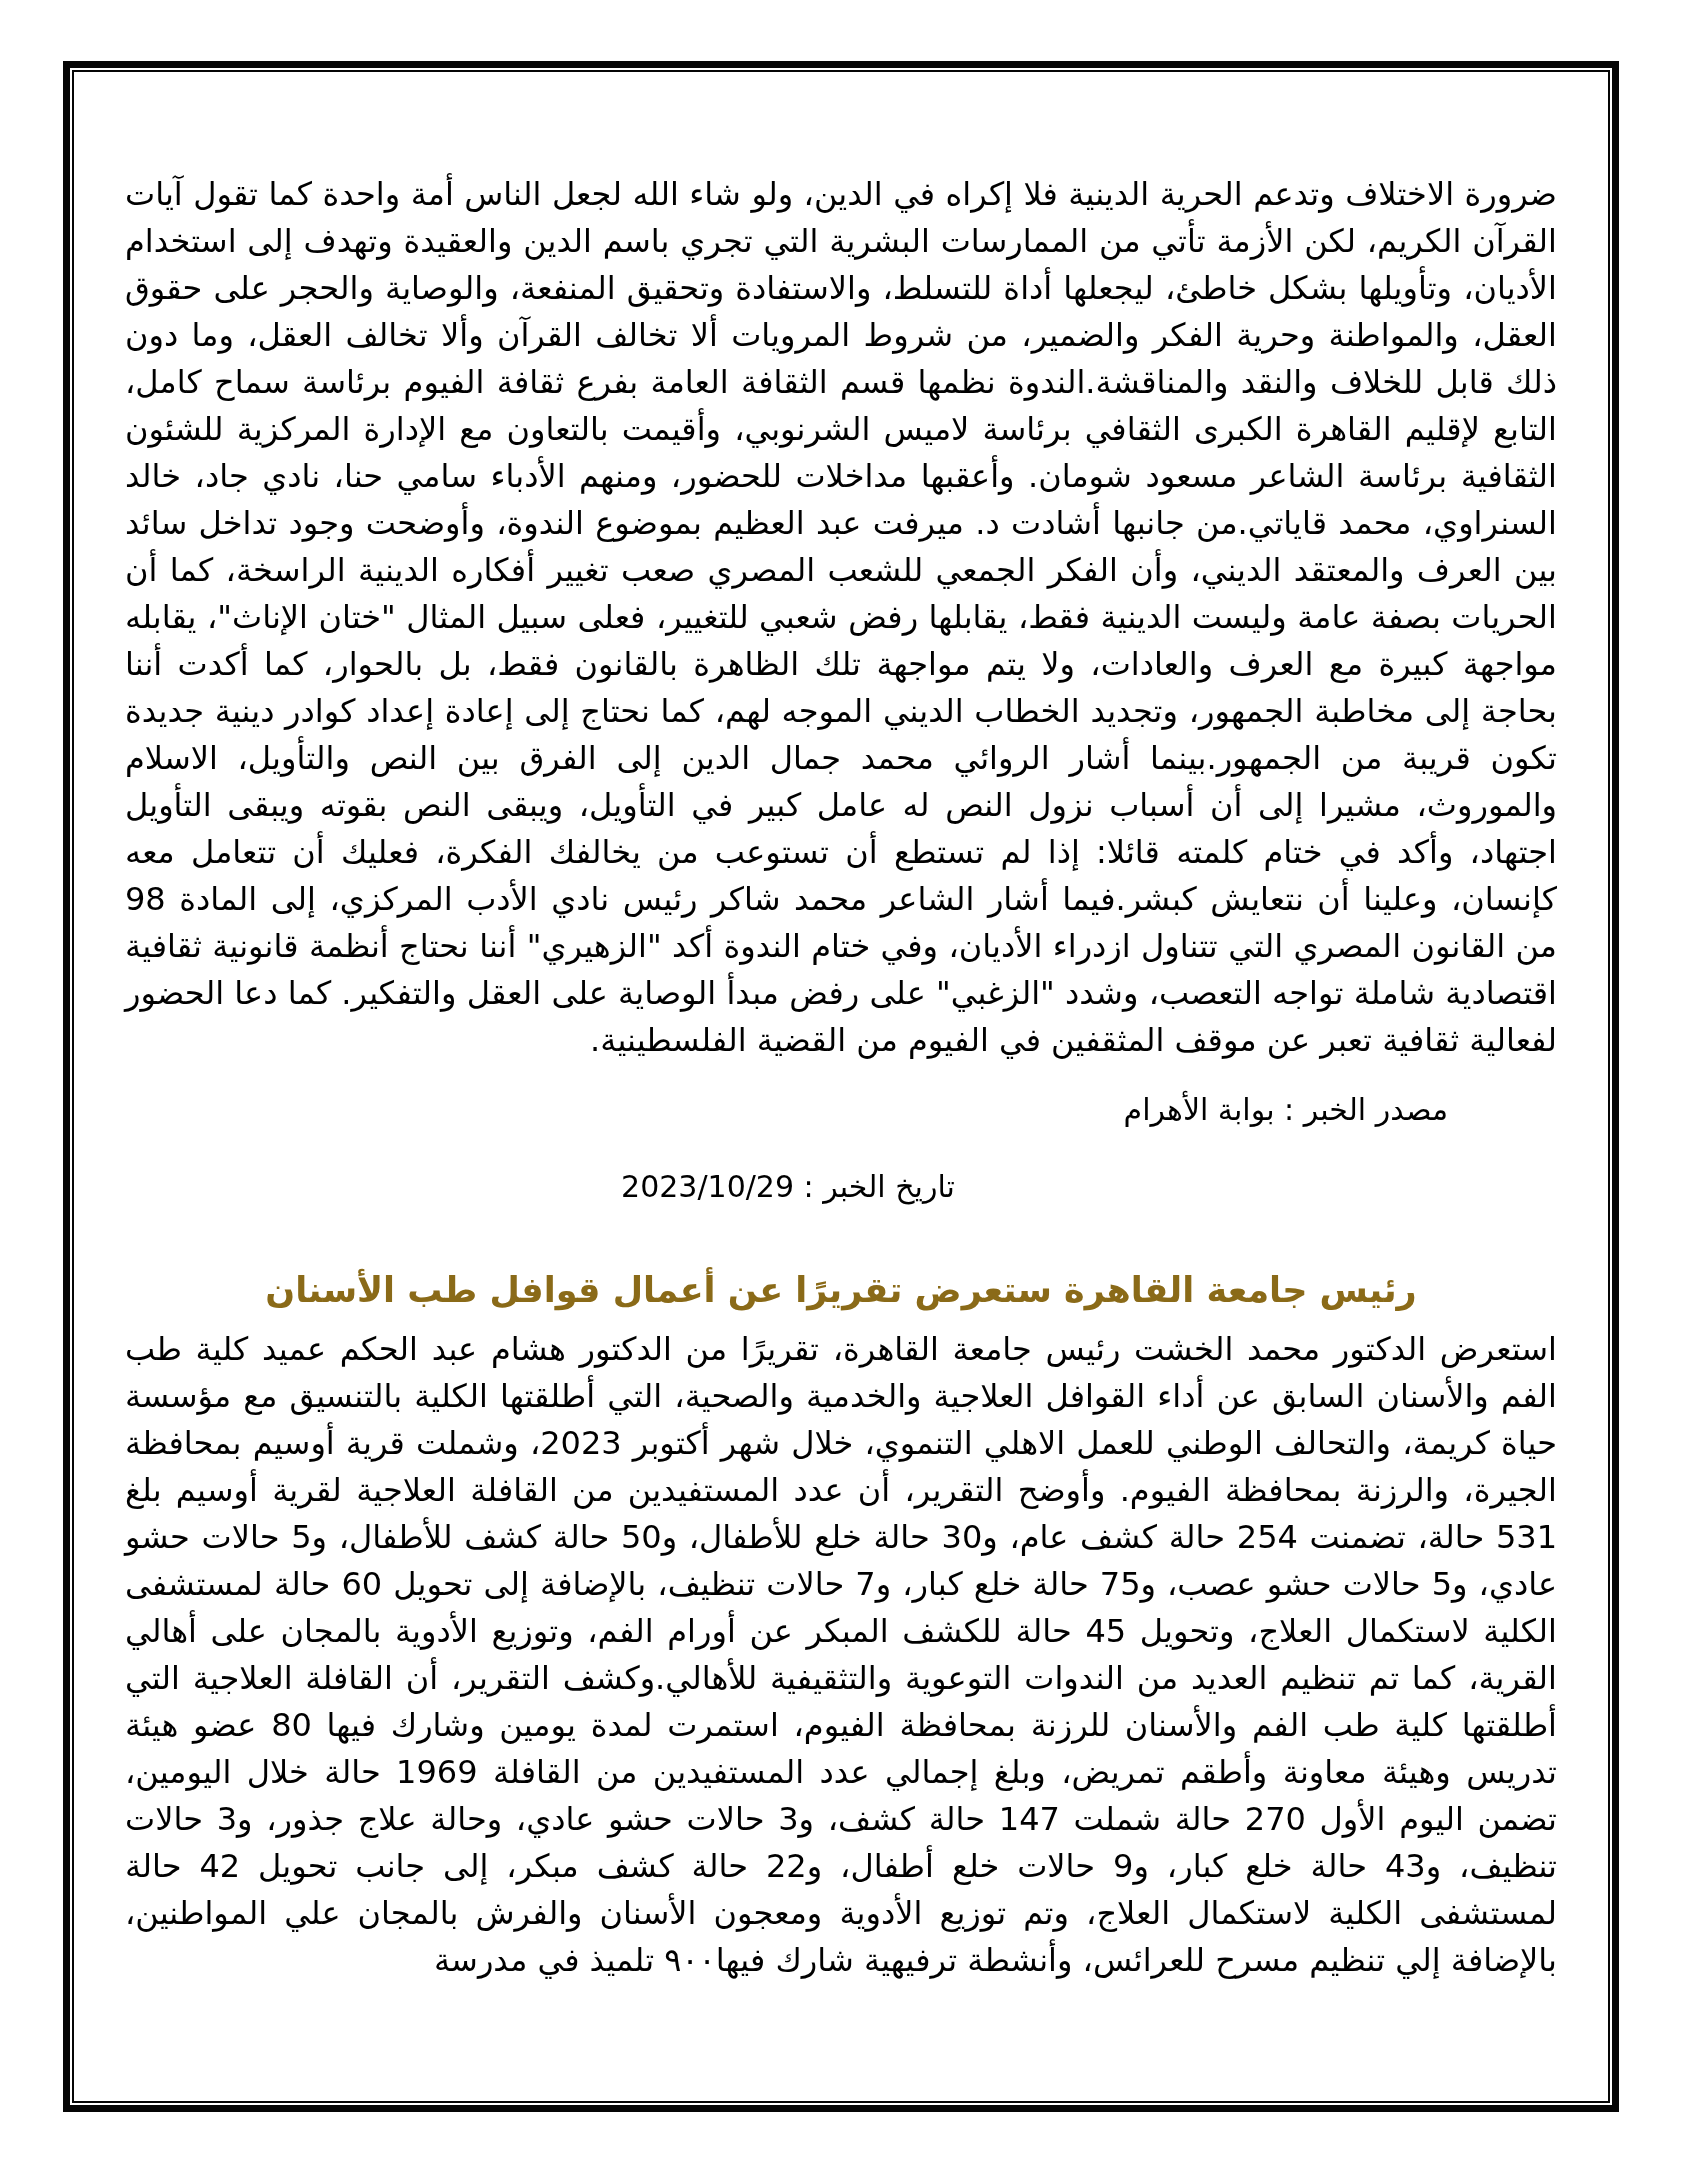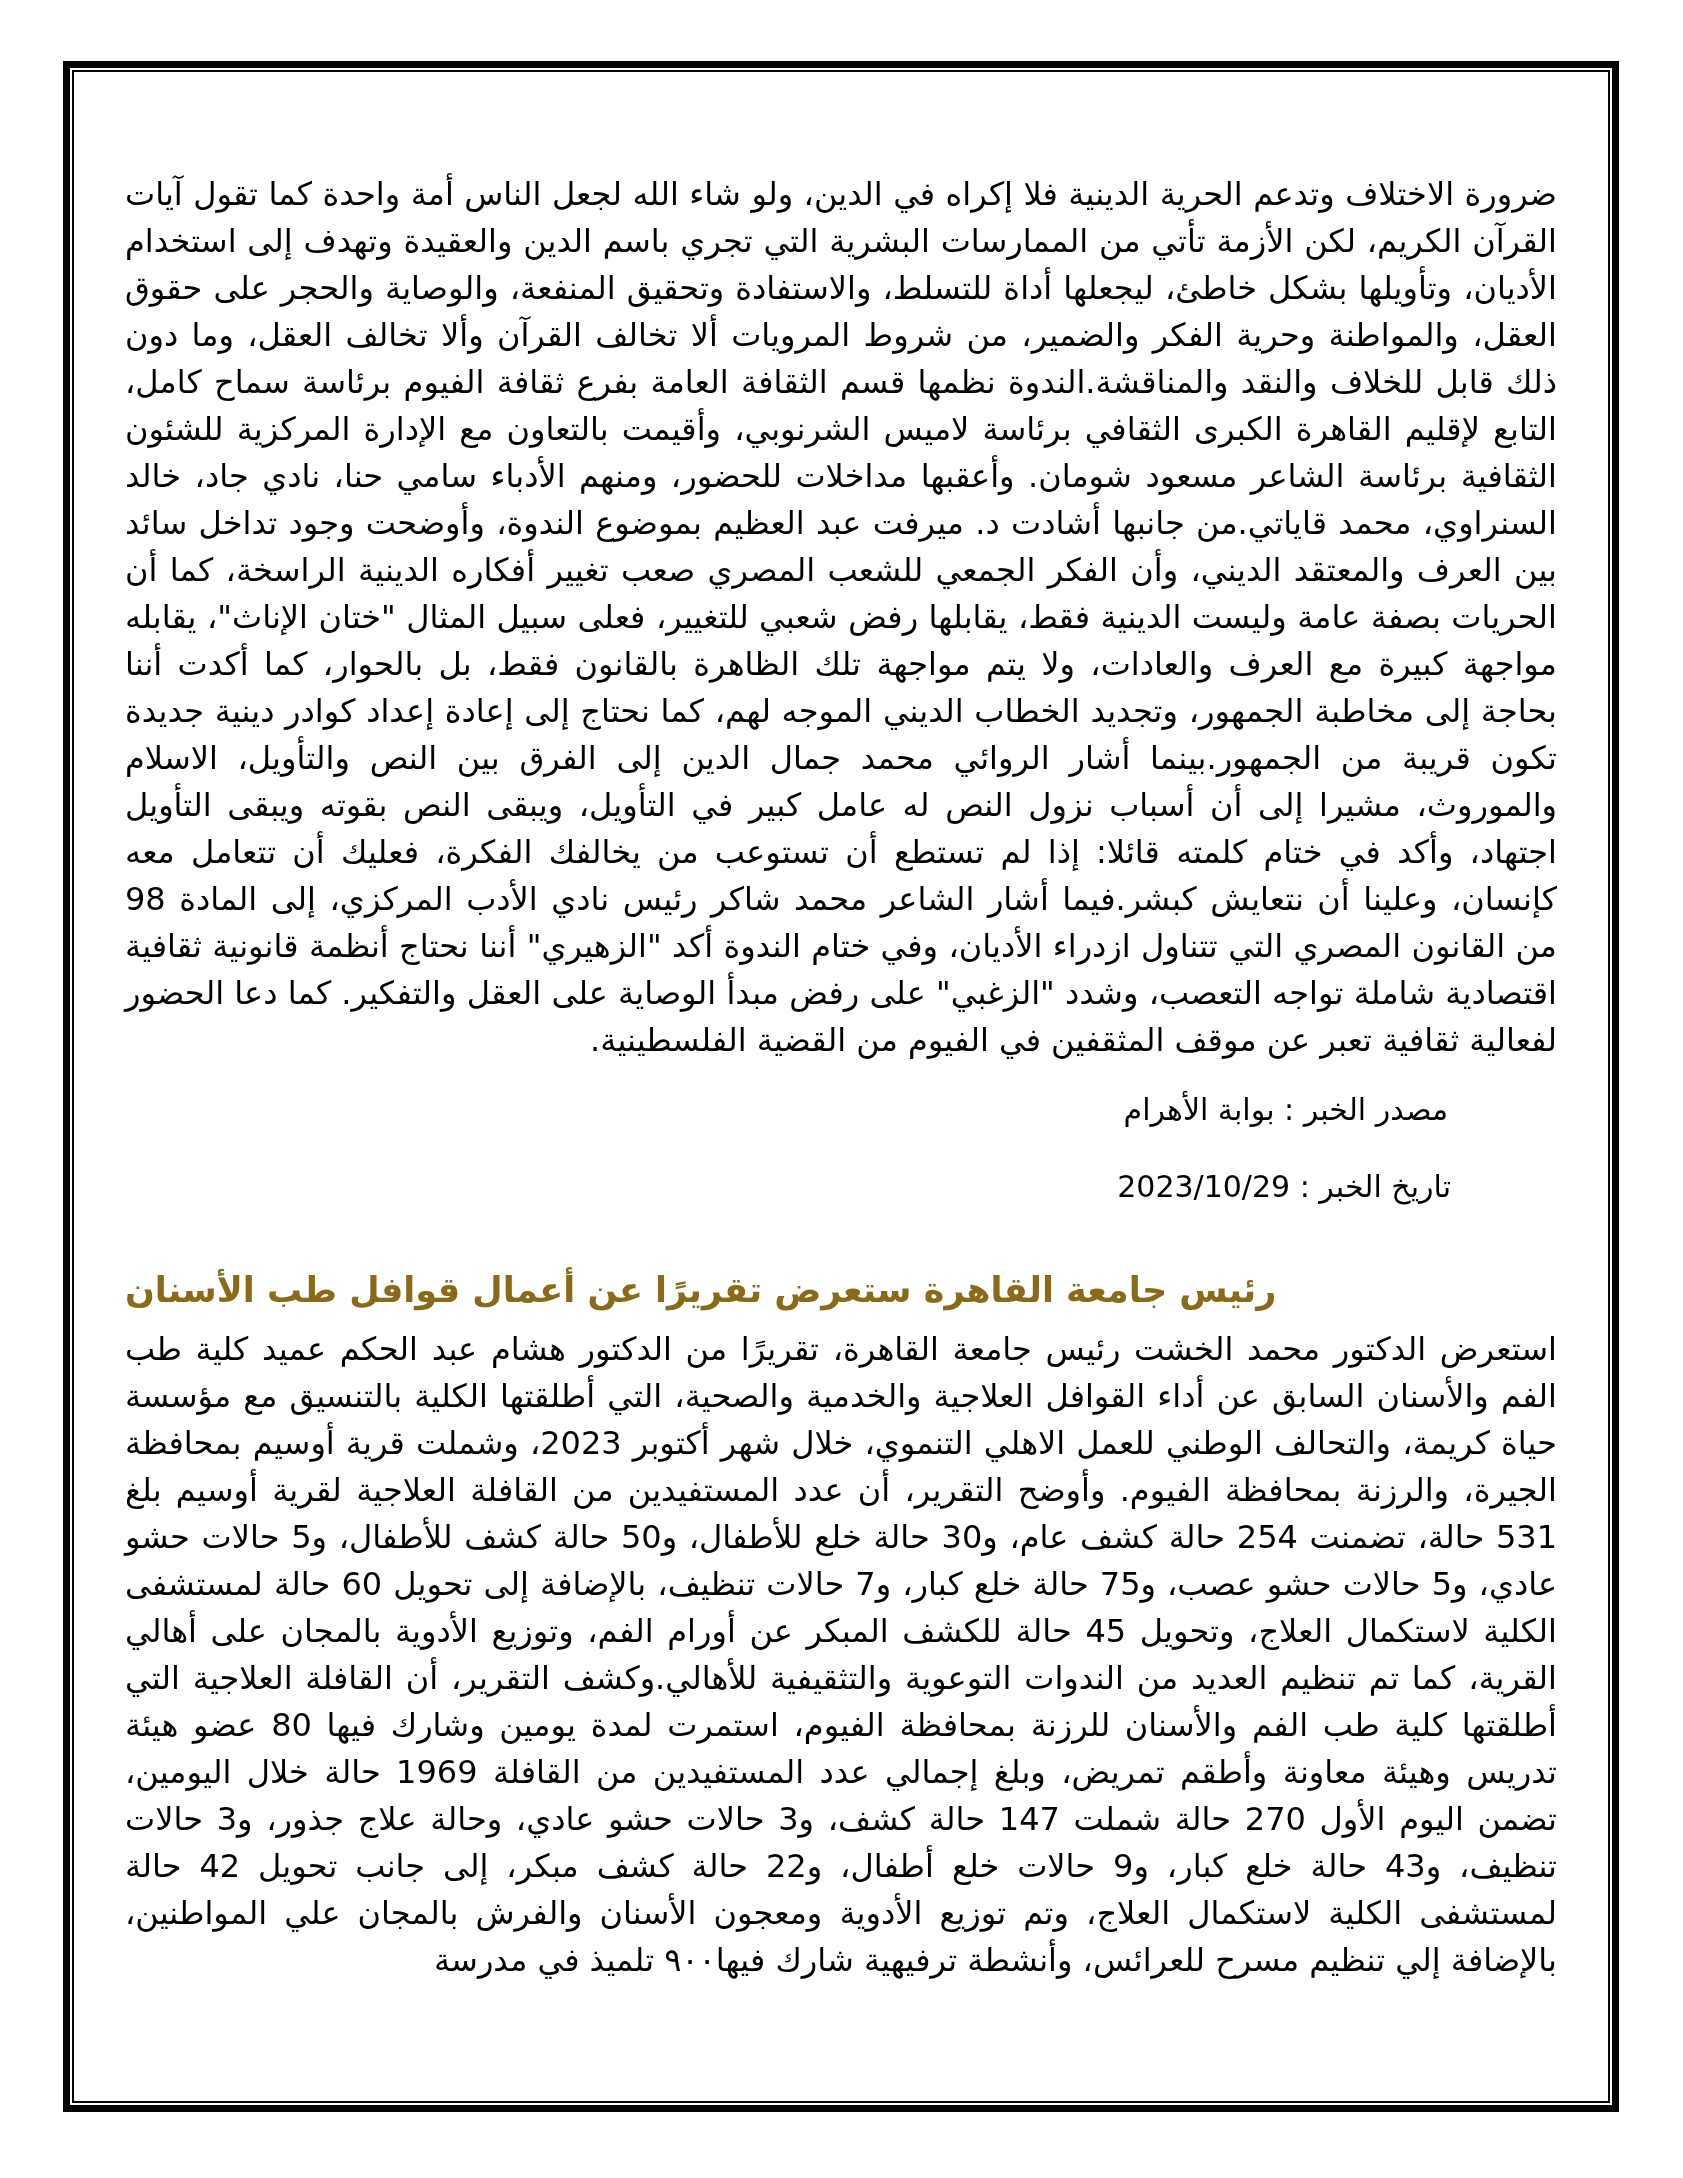--- a/index.html
+++ b/index.html
@@ -52,27 +52,27 @@
   .meta-line {
     margin: 0 0 0 0;
     font-size: 30px;
     line-height: 47px;
     text-align: right;
     margin-left: 0;
     margin-right: 0;
     padding-left: 0;
   }
   .meta-source { margin-top: 22px; margin-right: 109px; }
-  .meta-date   { margin-top: 30px; margin-right: 106px; }
+  .meta-date   { margin-top: 30px; margin-right: 106px; text-align: center; }
   .article-title {
     margin: 55px 0 10px 0;
     font-size: 35px;
     line-height: 51px;
     font-weight: bold;
-    text-align: left;
+    text-align: center;
     color: #8a6a18; 
   }
 </style>
 </head>
 <body>
 
 <div class="frame-outer">
   <div class="frame-inner">
     <div class="content">
 

